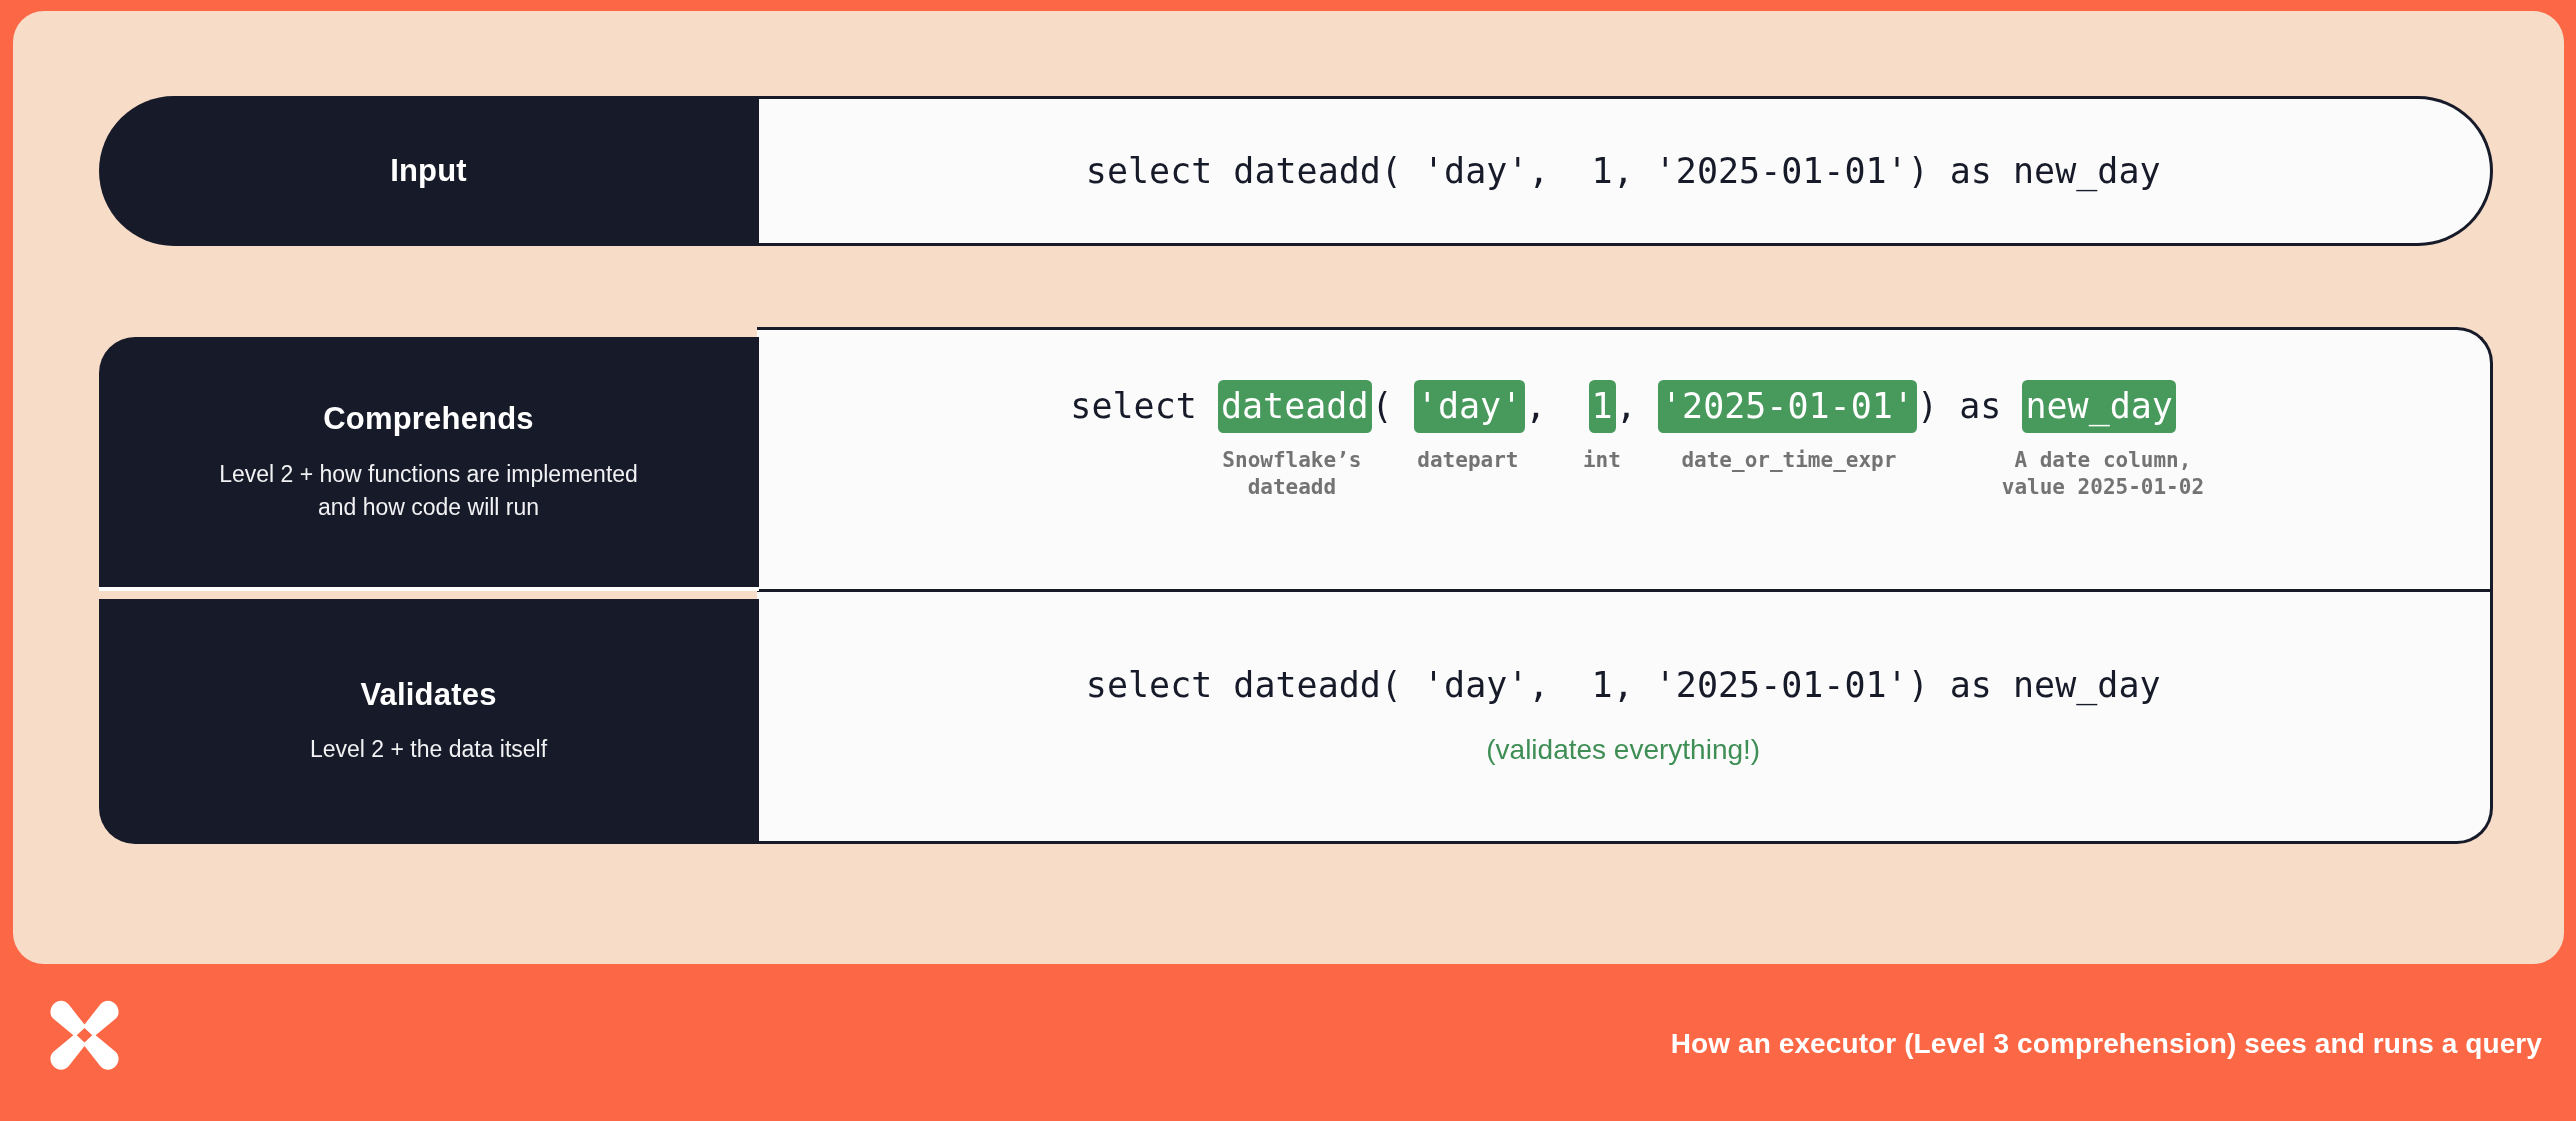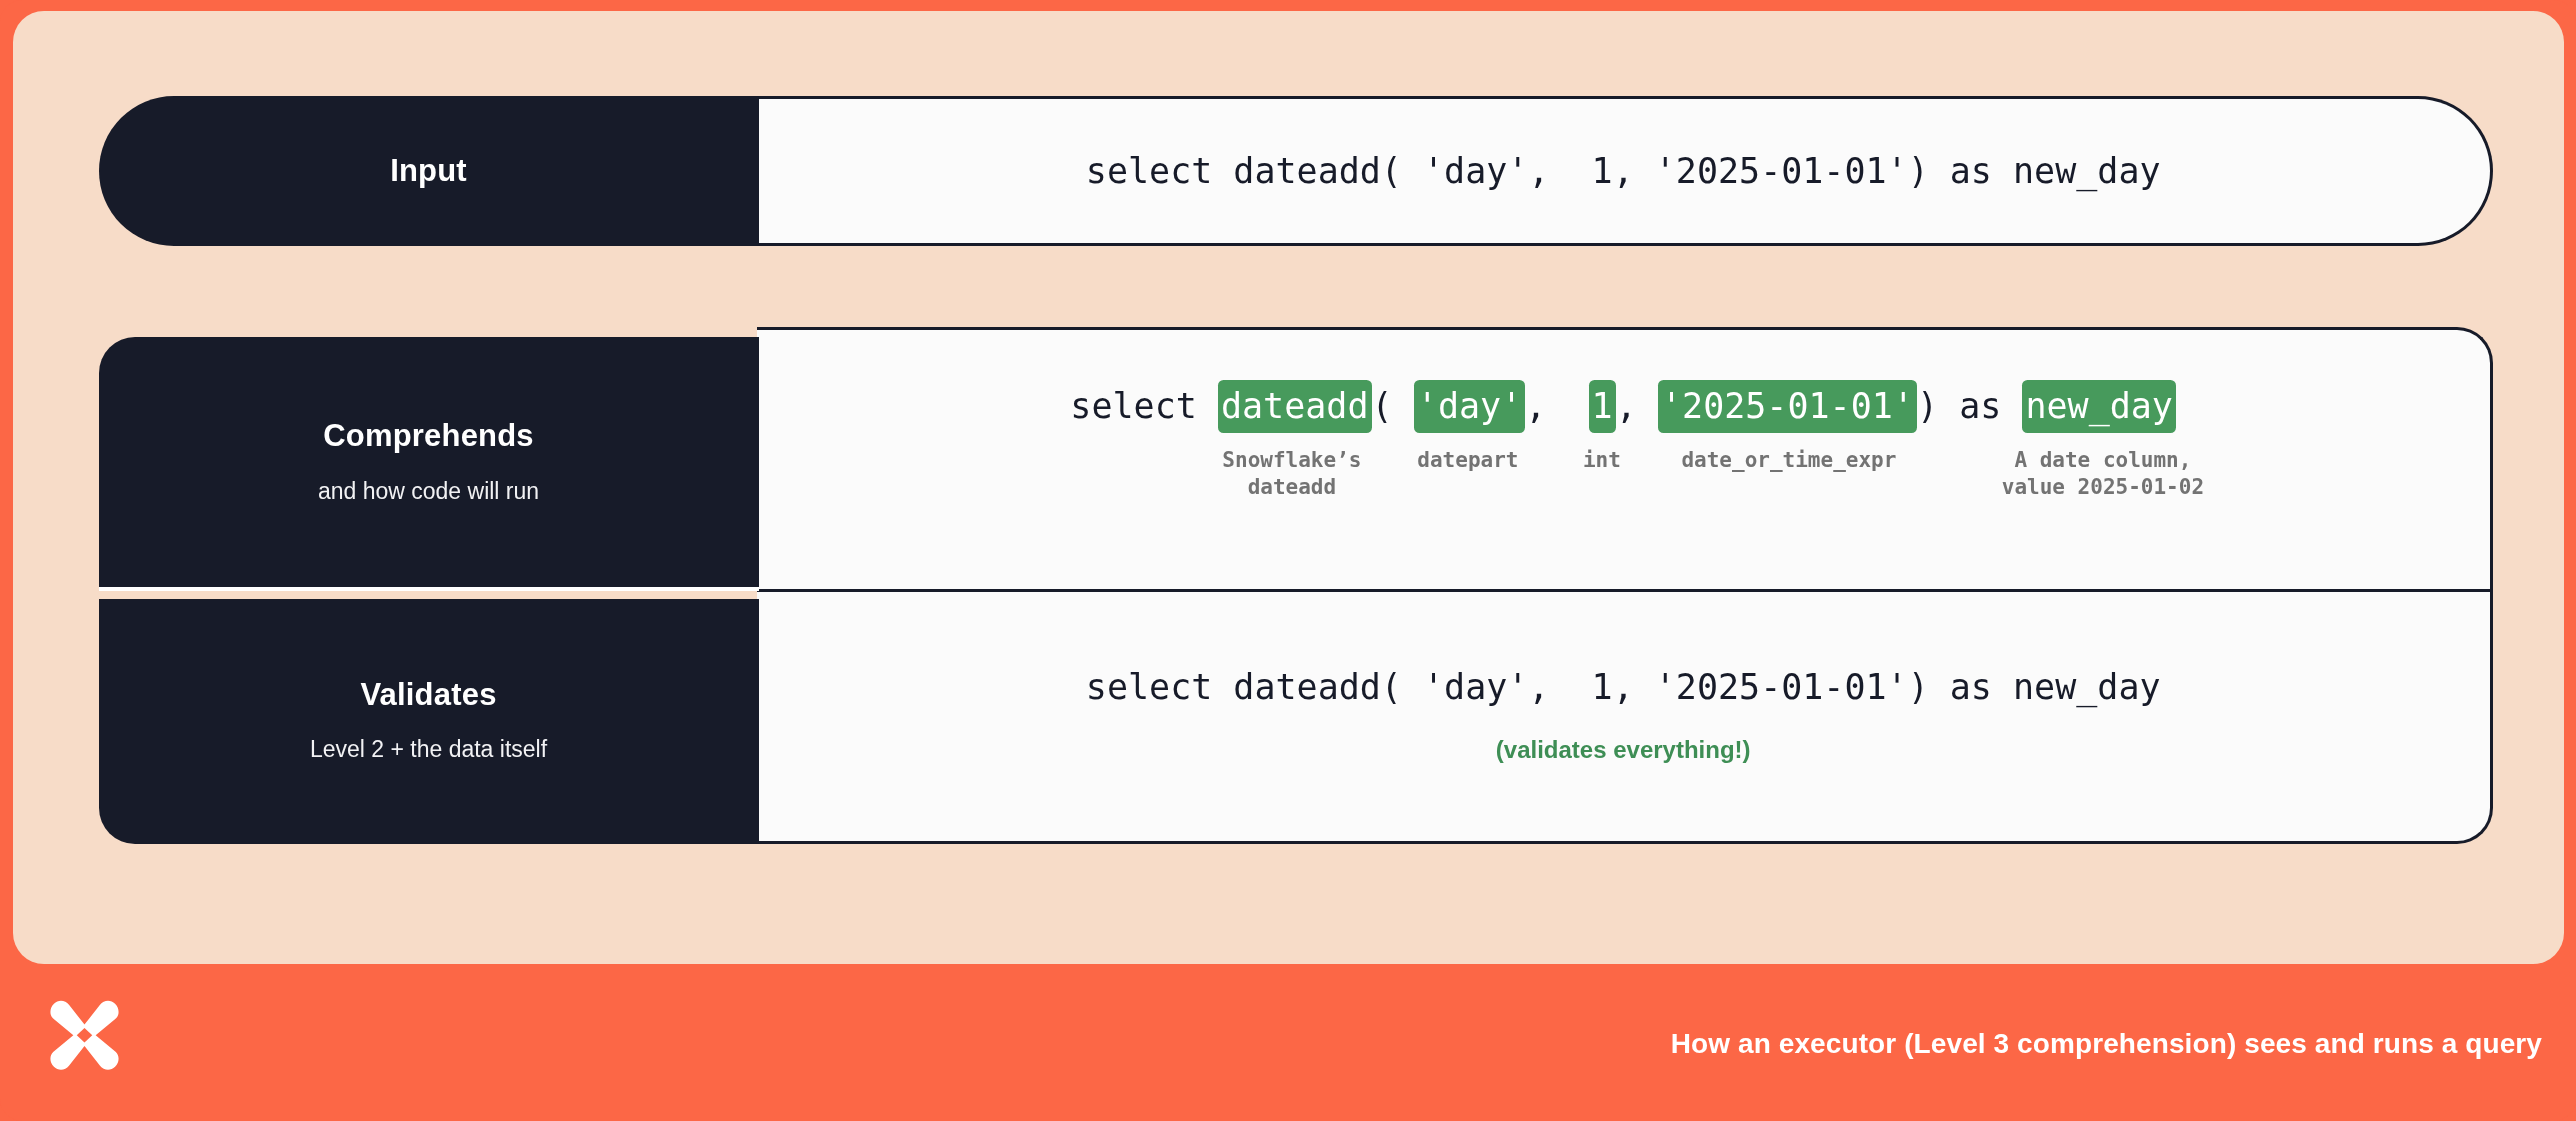--- a/index.html
+++ b/index.html
@@ -205,22 +205,22 @@
   .validates-code {
     font-family: "DejaVu Sans Mono", monospace;
     font-size: 35px;
     color: #171B29;
     white-space: pre;
     line-height: 1;
   }
   .validates-note {
     margin-top: 31px;
     font-family: "Liberation Sans", sans-serif;
-    font-weight: bold;
-    font-size: 24px;
+    font-weight: normal;
+    font-size: 28px;
     color: #3E8E55;
   }
 
   
   
   
   .footer {
     position: absolute;
     left: 0;
     right: 0;
@@ -264,20 +264,21 @@
       <div class="input-label">Input</div>
       <div class="input-code">select dateadd( 'day',  1, '2025-01-01') as new_day</div>
     </div>
 
     <div class="table">
 
       <div class="trow comprehends">
         <div class="tlabel">
           <div class="tlabel-title">Comprehends</div>
           <div class="tlabel-sub">
+            <div>Level 2 + how functions are implemented</div>
             <div>and how code will run</div>
           </div>
         </div>
 
         <div class="tcode">
           <div class="code-line" id="comprehends-code"><span>select </span><span class="hl">dateadd</span><span>( </span><span class="hl">'day'</span><span>,  </span><span class="hl">1</span><span>, </span><span class="hl">'2025-01-01'</span><span>) as </span><span class="hl">new_day</span></div>
           <div class="annos" id="comprehends-annos">
               <div class="anno center" style="left: 535px;"><div>Snowflake’s</div><div>dateadd</div></div>
               <div class="anno center" style="left: 711px;"><div>datepart</div></div>
               <div class="anno center" style="left: 845px;"><div>int</div></div>

